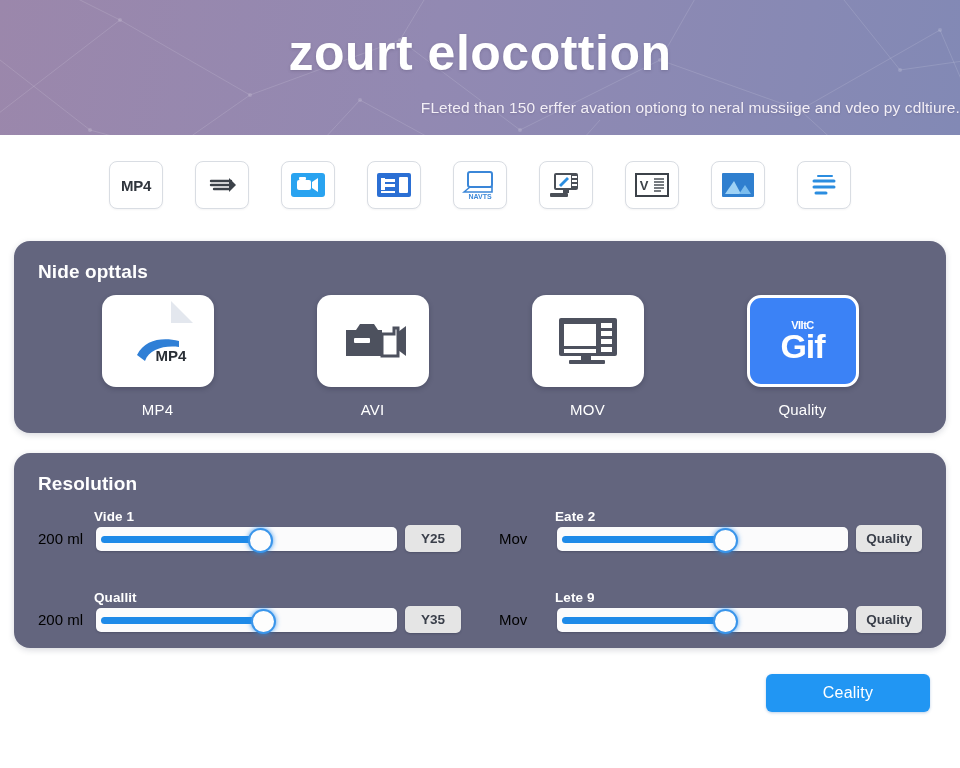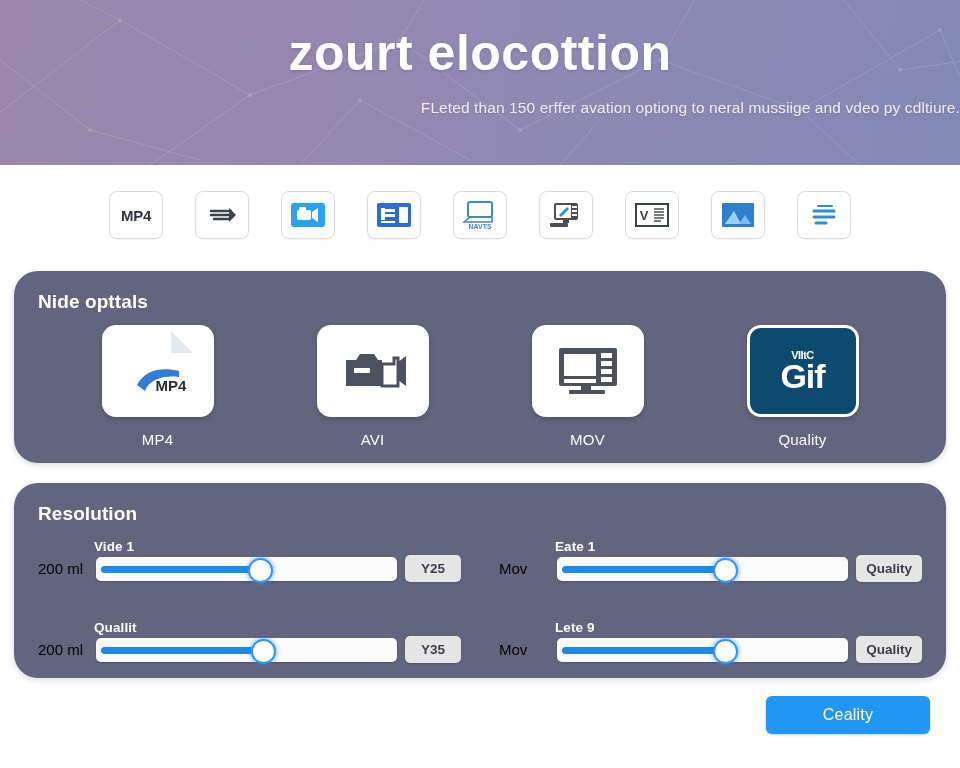--- a/index.html
+++ b/index.html
@@ -12,21 +12,21 @@
     background: #ffffff;
     font-family: "Liberation Sans", sans-serif;
     overflow: hidden;
     position: relative;
   }
 
   
   .hero {
     position: relative;
     width: 960px;
-    height: 165px;
+    height: 135px;
     background: linear-gradient(100deg, #9b87ab 0%, #9289b2 45%, #8289b5 100%);
     overflow: hidden;
   }
   .hero-net {
     position: absolute;
     inset: 0;
     opacity: .45;
   }
   .hero-inner {
     position: relative;
@@ -81,22 +81,22 @@
     font-size: 15px;
     font-weight: bold;
     color: #30353d;
     letter-spacing: -.2px;
   }
   .chip svg { display:block; }
 
   
   .panel {
     background: #63657e;
-    border-radius: 24px;
-    margin: 0 14px;
+    border-radius: 16px;
+    margin: 8px 14px;
     box-sizing: border-box;
     box-shadow: 0 2px 6px rgba(40,45,70,.18);
   }
   .panel-title {
     color: #ffffff;
     font-size: 19px;
     font-weight: bold;
     letter-spacing: .1px;
     margin: 0;
     padding: 20px 0 0 24px;
@@ -120,21 +120,21 @@
     margin: 0 auto;
     border-radius: 14px;
     background: #ffffff;
     display: flex;
     align-items: center;
     justify-content: center;
     box-shadow: 0 2px 5px rgba(25,28,45,.25);
     overflow: hidden;
   }
   .format-tile.magenta {
-    background: #0c4a6e;
+    background: #3b82f6;
     border: 3px solid #ffffff;
     box-sizing: border-box;
   }
   .format-name {
     margin-top: 14px;
     color: #ffffff;
     font-size: 15px;
     letter-spacing: .2px;
   }
   .gif-glyph {
@@ -460,21 +460,21 @@
         <span class="slider-left">200 ml</span>
         <div class="track">
           <div class="track-fill" style="width: calc(54% - 5px);"></div>
           <div class="thumb" style="left: 54%;"></div>
         </div>
         <span class="value-box">Y25</span>
       </div>
     </div>
 
     <div class="slider-block">
-      <div class="slider-caption">Eate 1</div>
+      <div class="slider-caption">Eate 2</div>
       <div class="slider-line">
         <span class="slider-left">Mov</span>
         <div class="track">
           <div class="track-fill" style="width: calc(57% - 5px);"></div>
           <div class="thumb" style="left: 57%;"></div>
         </div>
         <span class="value-box">Quality</span>
       </div>
     </div>
 

